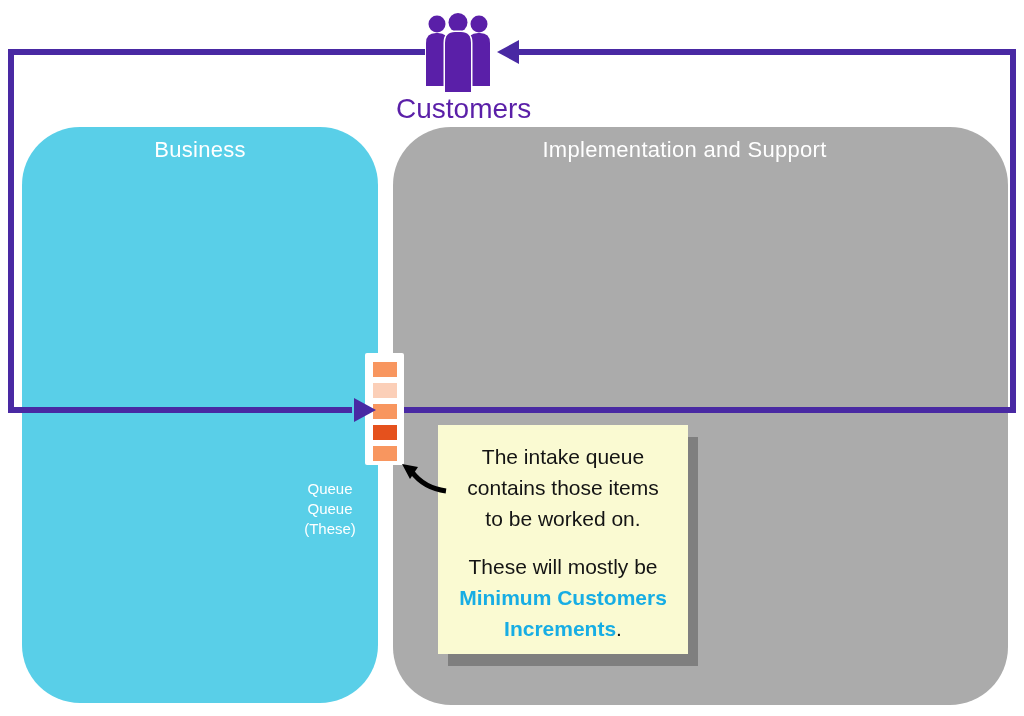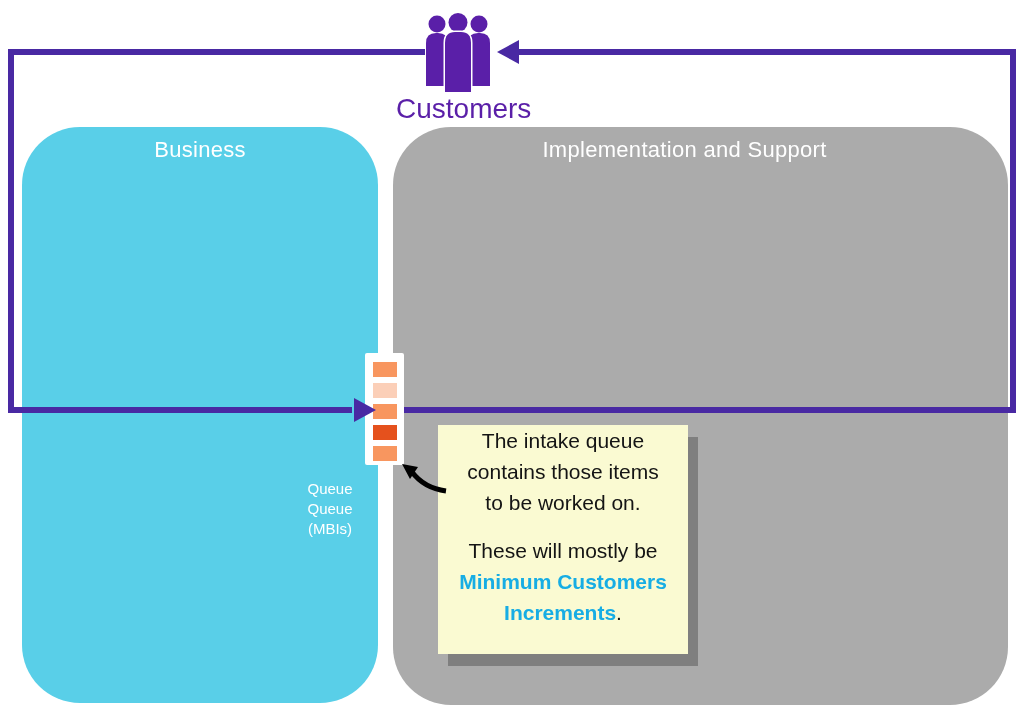--- a/index.html
+++ b/index.html
@@ -50,21 +50,21 @@
   }
 
   
   .note {
     left:438px; top:425px; width:250px; height:229px;
     background:#FAFAD2; z-index:7; box-sizing:border-box;
     box-shadow:10px 12px 0 0 #7F7F7F;
     text-align:center; color:#141414;
   }
   .note p { margin:0; font-size:21px; line-height:31px; }
-  .note .p1 { }
+  .note .p1 { margin-top:16px; }
   .note .p2 { margin-top:17px; padding:0 9px; }
   .note .line { display:block; }
   .note .hl { font-weight:bold; }
 
   
   .callout-arrow { left:390px; top:450px; z-index:8; pointer-events:none; }
 </style>
 </head>
 <body>
 
@@ -78,21 +78,21 @@
   <div class="queue-item" style="background-color: rgb(248, 150, 95);"></div>
   <div class="queue-item" style="background-color: rgb(251, 207, 184);"></div>
   <div class="queue-item" style="background-color: rgb(248, 150, 95);"></div>
   <div class="queue-item" style="background-color: rgb(229, 81, 29);"></div>
   <div class="queue-item" style="background-color: rgb(248, 150, 95);"></div>
 </div>
 
 <div class="abs queue-label">
   <span class="line">Queue</span>
   <span class="line">Queue</span>
-  <span class="line">(MBIs)</span>
+  <span class="line">(These)</span>
 </div>
 
 <svg class="abs loop-svg" width="1024" height="716" viewBox="0 0 1024 716">
 
   <path d="M 425 52 L 11 52 L 11 410 L 352 410" fill="none" stroke-width="6" stroke="#4929A3"></path>
   <polygon points="376,410 354,398 354,422" fill="#4929A3"></polygon>
 
   <path d="M 404 410 L 1013 410 L 1013 52 L 517 52" fill="none" stroke-width="6" stroke="#4929A3"></path>
   <polygon points="497,52 519,40 519,64" fill="#4929A3"></polygon>
 </svg>

